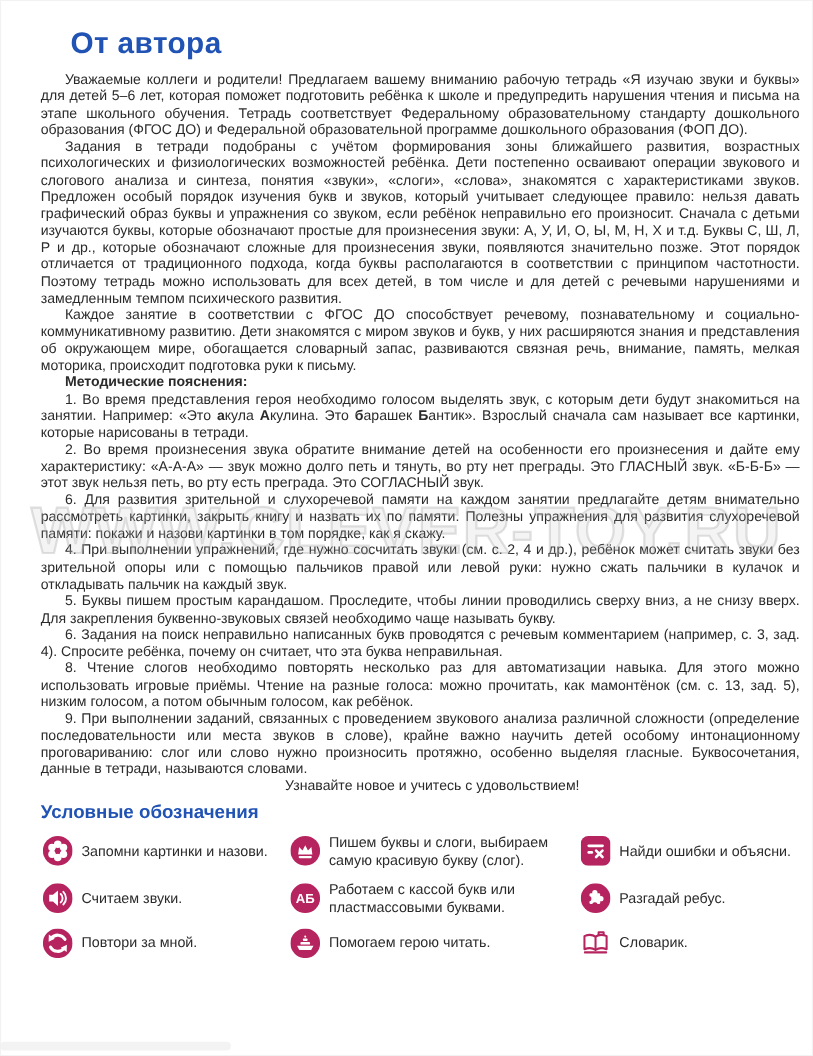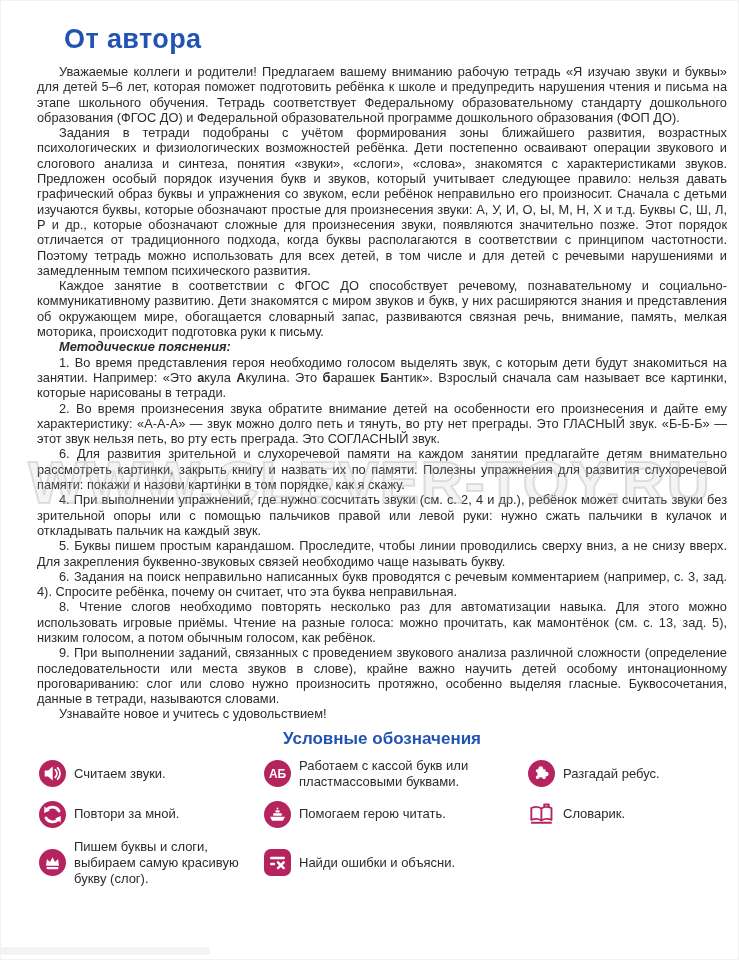--- a/index.html
+++ b/index.html
@@ -6,24 +6,24 @@
   .page {
     position:relative; width:739px; height:960px; background:#ffffff;
     font-family:"Liberation Sans", sans-serif; color:#2b2b2b; overflow:hidden;
     box-shadow: inset 0 0 0 1px #f2f2f2;
   }
   .content { position:absolute; left:37px; right:12px; top:24px; }
   .title {
     margin:0 0 9px 27px; font-size:27px; font-weight:bold; color:#2153b4; letter-spacing:.4px;
   }
   .body-p { margin:0; font-size:12.8px; line-height:15.3px; text-align:justify; text-indent:22px; }
-  .method-heading { font-weight:bold; text-align:left;font-style:italic; }
-  .closing { text-align:left; }
+  .method-heading { font-weight:bold; text-align:left; }
+  .closing { text-align:center; }
   .legend-heading {
-    margin:7px 0 9px; text-align:center; color:#2153b4; font-weight:bold; font-size:17px;
+    margin:7px 0 9px; color:#2153b4; font-weight:bold; font-size:17px;
   }
   .legend-grid {
     display:grid; grid-template-columns:213px 252px 1fr; grid-template-rows:repeat(3,auto);
     grid-auto-flow:column; column-gap:12px; row-gap:11px; margin-left:2px;
   }
   .legend-item { display:flex; align-items:center; gap:8px; font-size:13px; line-height:16px; }
   .licon { flex:0 0 27px; width:27px; height:27px; display:block; }
   .watermark {
     position:absolute; left:50%; top:448px; transform:translateX(-50%);
     font-size:60px; font-weight:bold; white-space:nowrap; letter-spacing:1px;
@@ -59,20 +59,35 @@
     <p class="body-p">6. Задания на поиск неправильно написанных букв проводятся с речевым комментарием (например, с. 3, зад. 4). Спросите ребёнка, почему он считает, что эта буква неправильная.</p>
     <p class="body-p">8. Чтение слогов необходимо повторять несколько раз для автоматизации навыка. Для этого можно использовать игровые приёмы. Чтение на разные голоса: можно прочитать, как мамонтёнок (см. с. 13, зад. 5), низким голосом, а потом обычным голосом, как ребёнок.</p>
     <p class="body-p">9. При выполнении заданий, связанных с проведением звукового анализа различной сложности (определение последовательности или места звуков в слове), крайне важно научить детей особому интонационному проговариванию: слог или слово нужно произносить протяжно, особенно выделяя гласные. Буквосочетания, данные в тетради, называются словами.</p>
 
     <p class="body-p closing">Узнавайте новое и учитесь с удовольствием!</p>
 
     <div class="legend-heading">Условные обозначения</div>
 
     <div class="legend-grid">
 
+      <div class="legend-item">
+        <svg class="licon" viewBox="0 0 26 26">
+          <circle cx="13" cy="13" r="13" fill="#b5245f"></circle>
+          <g fill="#fff">
+            <circle cx="13" cy="7.2" r="3.3"></circle>
+              <circle cx="18" cy="10.1" r="3.3"></circle>
+            <circle cx="18" cy="15.9" r="3.3"></circle>
+              <circle cx="13" cy="18.8" r="3.3"></circle>
+            <circle cx="8" cy="15.9" r="3.3"></circle>
+              <circle cx="8" cy="10.1" r="3.3"></circle>
+          </g>
+          <circle cx="13" cy="13" r="2.4" fill="#b5245f"></circle>
+        </svg>
+        <span>Запомни картинки и назови.</span>
+      </div>
 
       <div class="legend-item">
         <svg class="licon" viewBox="0 0 26 26">
           <circle cx="13" cy="13" r="13" fill="#b5245f"></circle>
           <polygon fill="#fff" points="5.5,10 8.8,10 13.2,6.2 13.2,19.8 8.8,16 5.5,16"></polygon>
           <g stroke="#fff" fill="none" stroke-width="1.7" stroke-linecap="round">
             <path d="M15.6 9.3 A5 5 0 0 1 15.6 16.7"></path>
             <path d="M17.9 7.5 A7.7 7.7 0 0 1 17.9 18.5"></path>
           </g>
         </svg>

